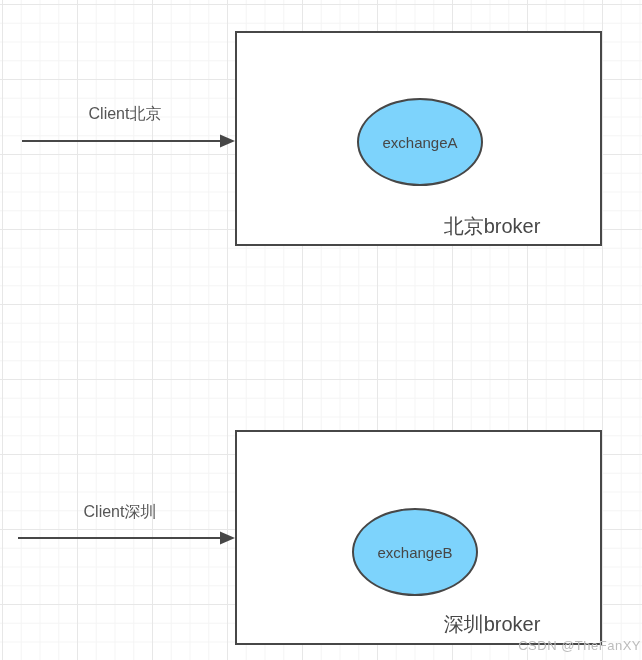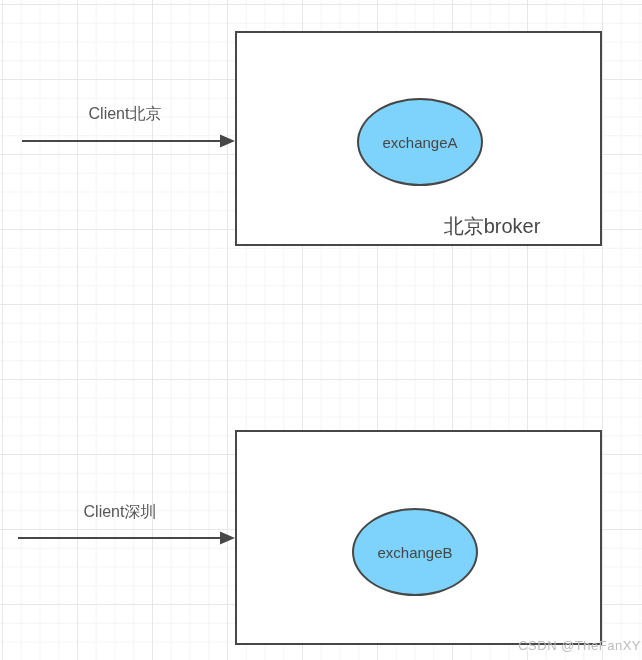--- a/index.html
+++ b/index.html
@@ -113,17 +113,18 @@
     <div class="exchange-ellipse ellipse-a">
       <span>exchangeA</span>
     </div>
     <div class="broker-label label-beijing">北京broker</div>
   </div>
 
   <div class="broker-box box-shenzhen">
     <div class="exchange-ellipse ellipse-b">
       <span>exchangeB</span>
     </div>
+    <div class="broker-label label-shenzhen">深圳broker</div>
   </div>
 
   <div class="watermark">CSDN @TheFanXY</div>
 
 </div>
 
 </body></html>

